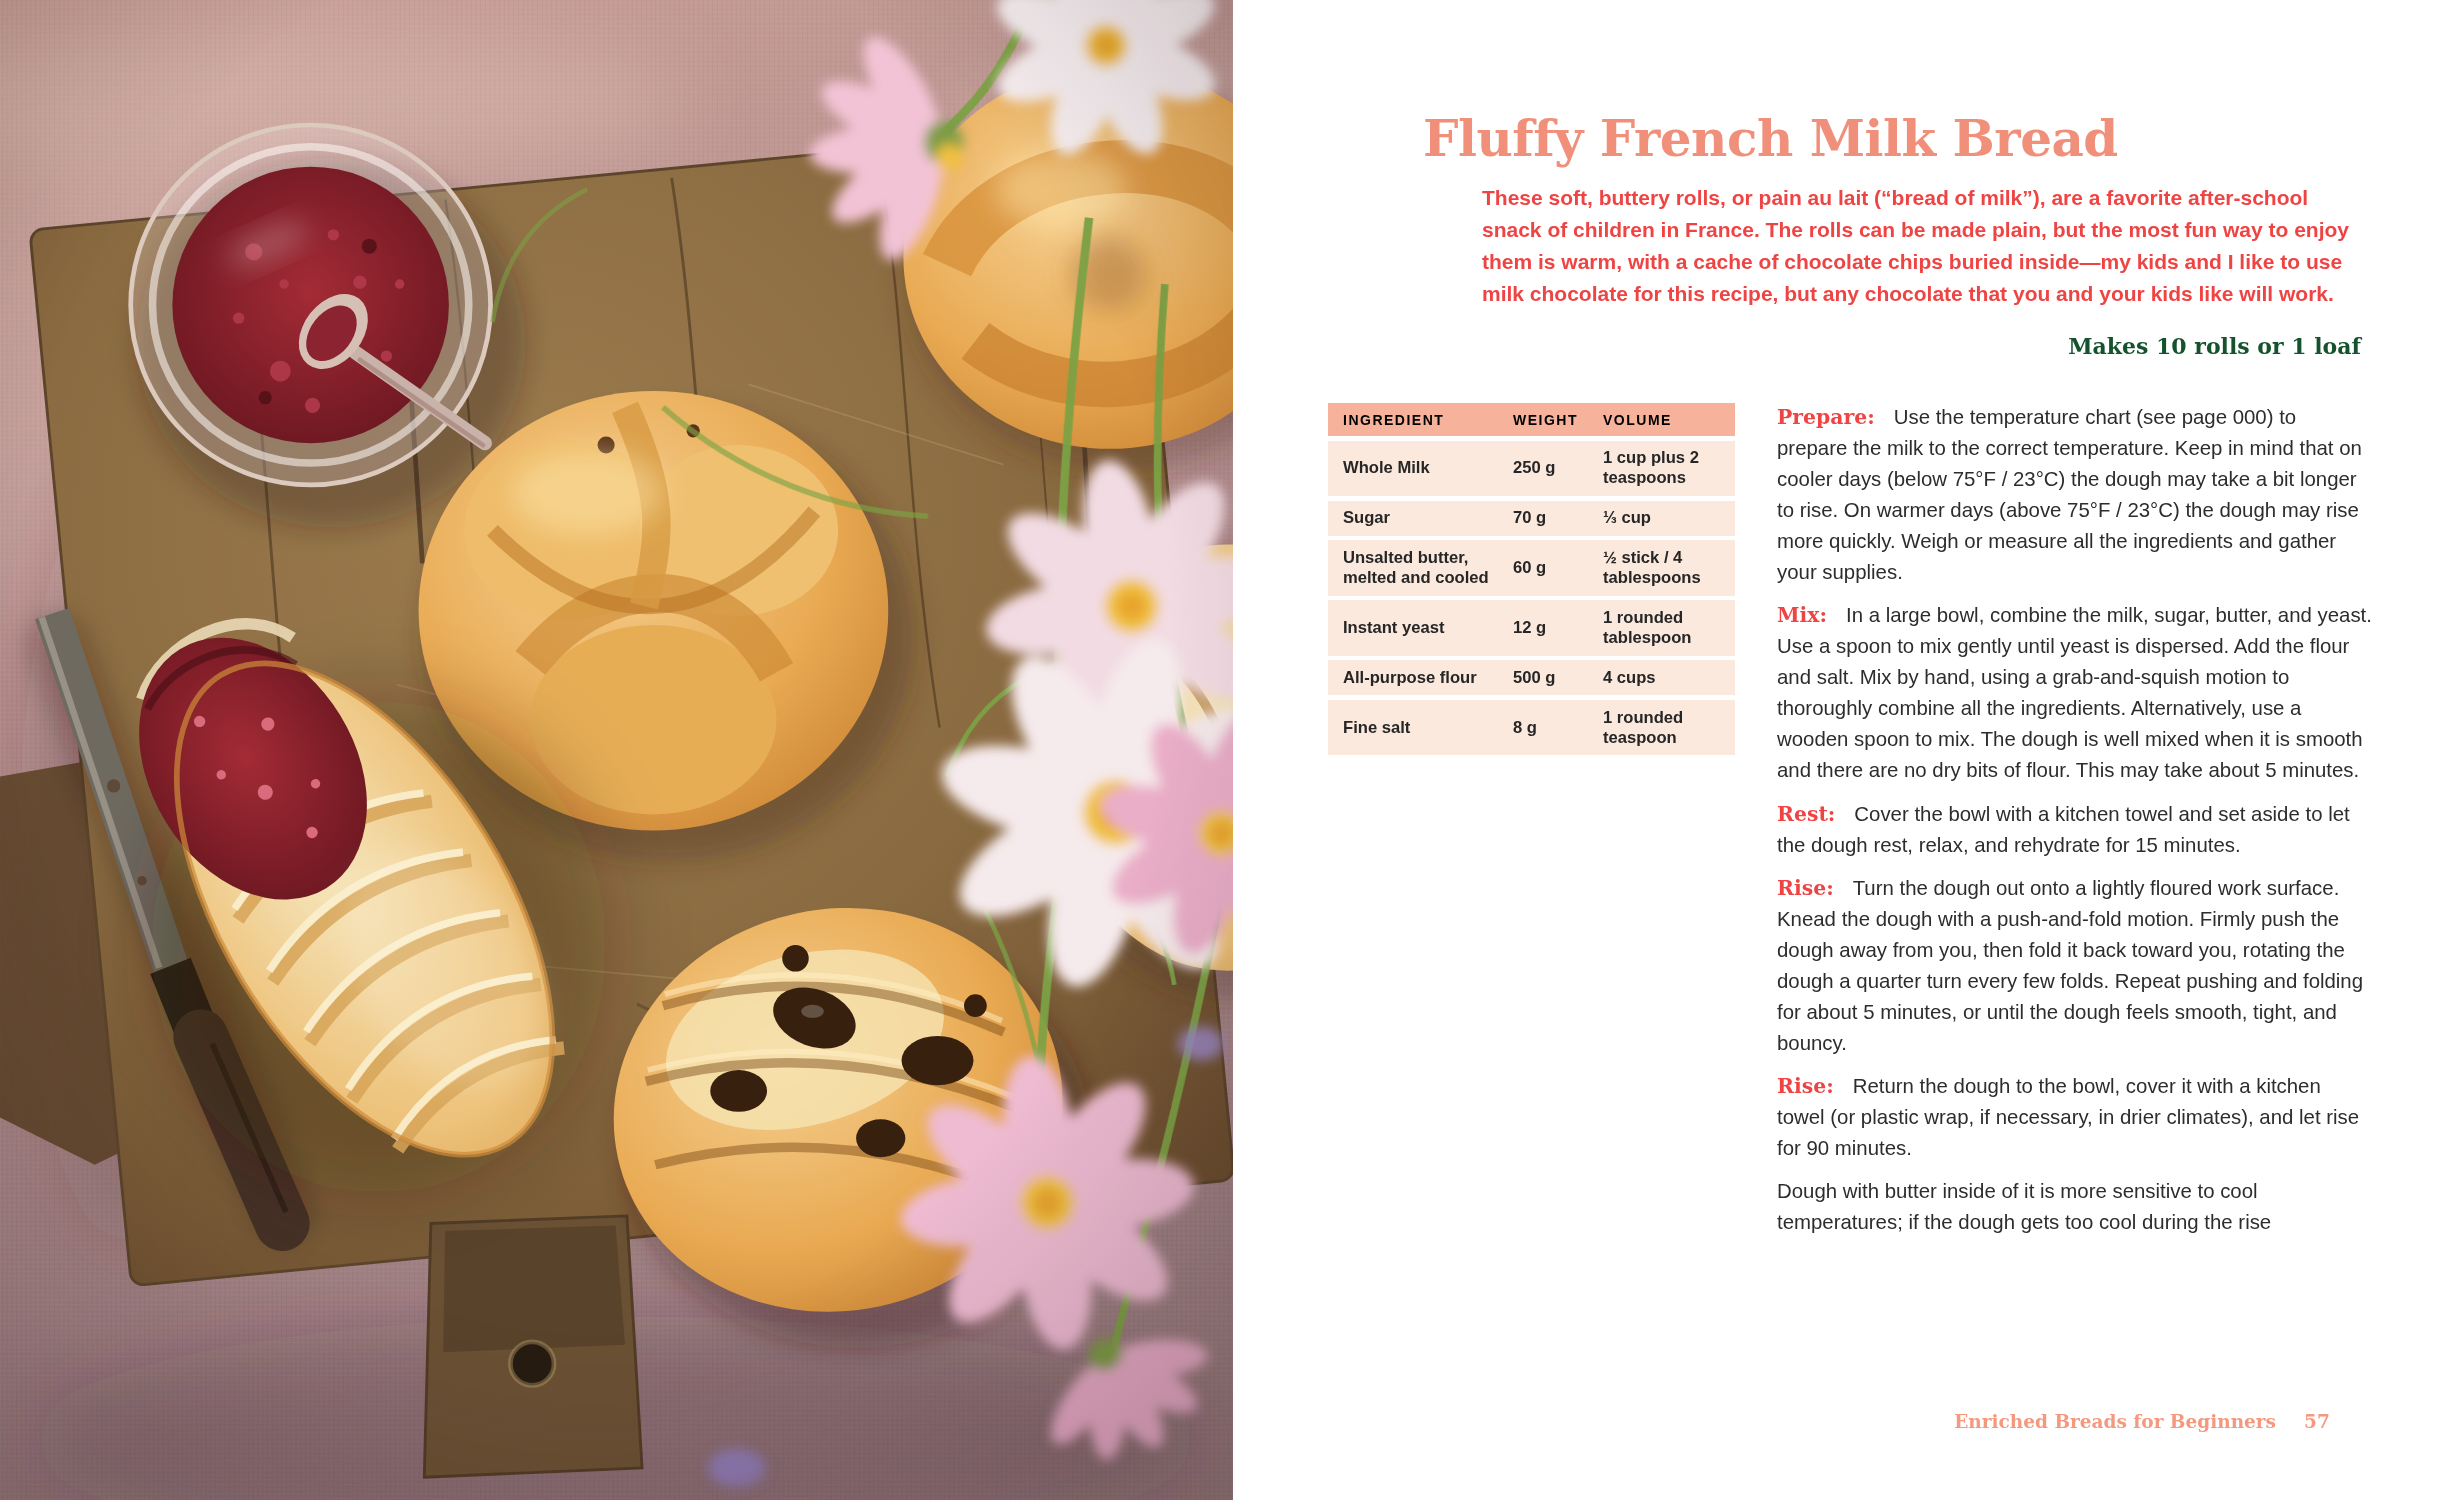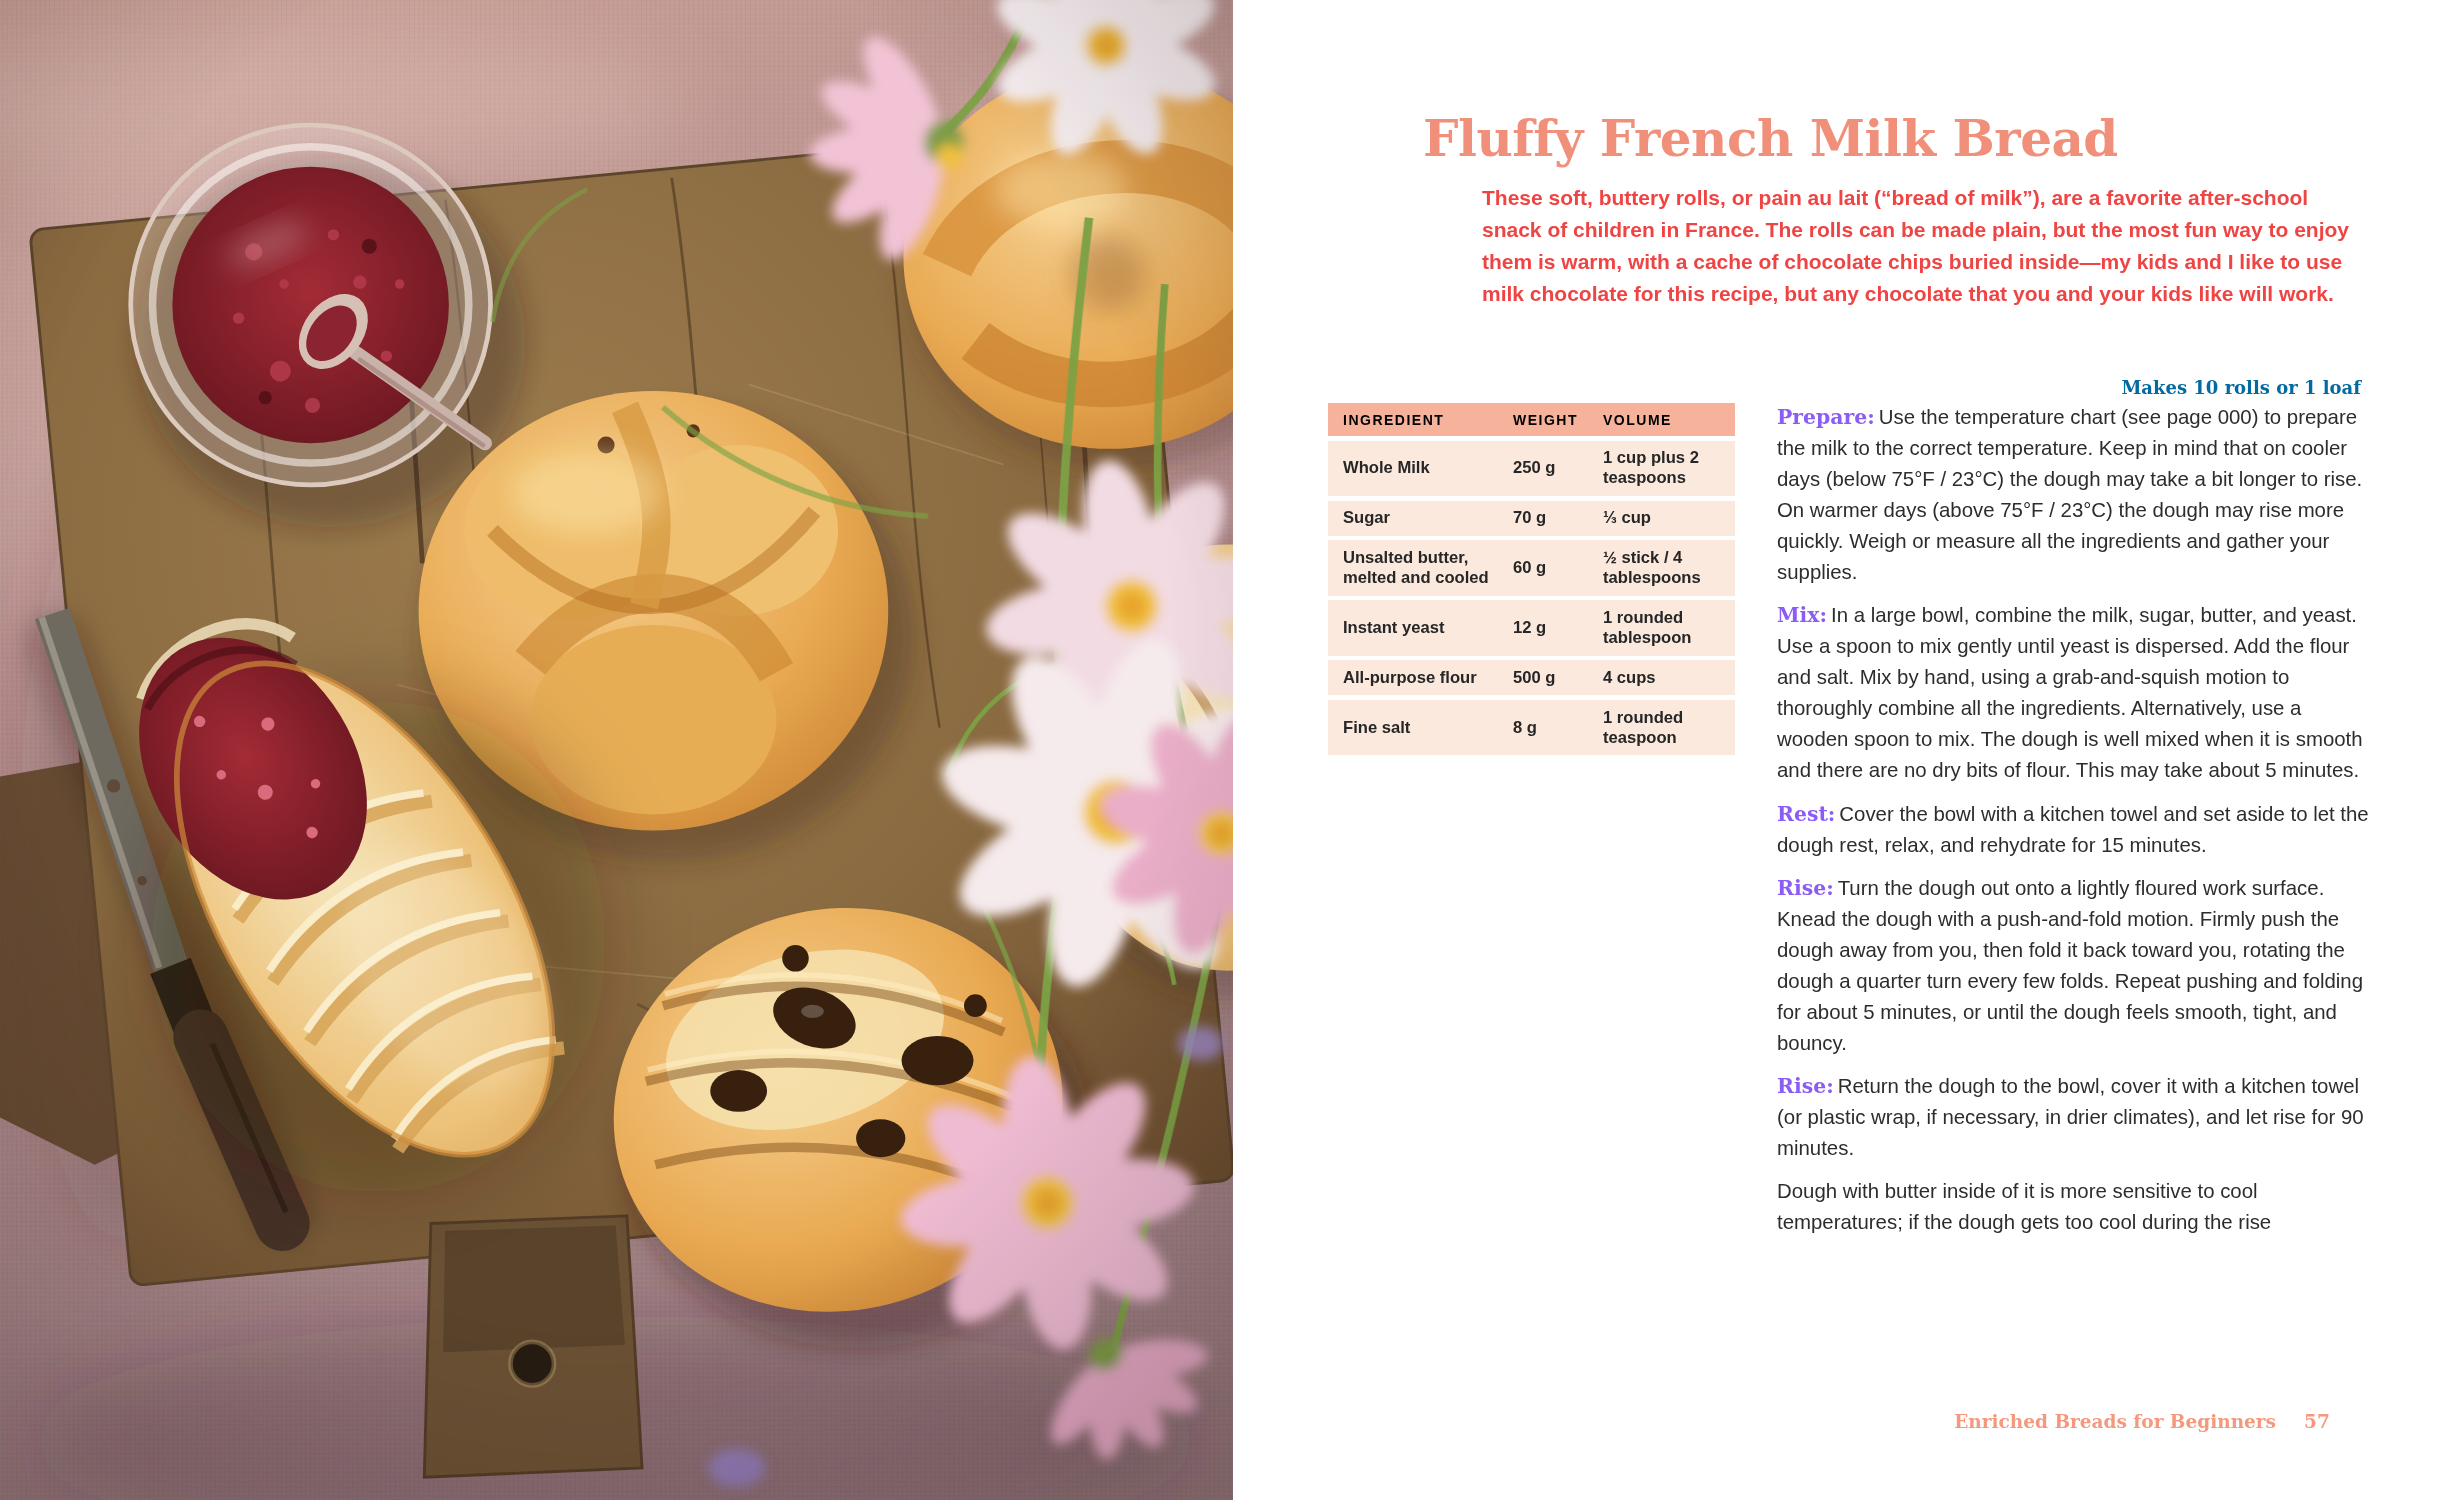--- a/index.html
+++ b/index.html
@@ -19,21 +19,21 @@
     font-size:50px; line-height:57px; letter-spacing:-0.5px;
     color:#f1907a;
   }
   .intro {
     position:absolute; left:1482px; top:182px; width:868px;
     font-size:21px; line-height:32px; font-weight:600; color:#ef4444;
   }
   .yield {
     position:absolute; left:1502px; top:333px; width:859px; text-align:right;
     font-family:"DejaVu Serif", serif; font-weight:700;
-    font-size:18px; color:#0369a1;margin-top:44px;
+    font-size:22px; color:#14532d;
   }
 
   
   .ing-table { position:absolute; left:1328px; top:403px; width:407px; }
   .t-grid {
     display:grid; grid-template-columns:170px 90px 1fr;
     align-items:center;
     padding:7.6px 7.6px 7.6px 15px;
   }
   .t-head {
@@ -48,21 +48,21 @@
     margin-bottom:4.7px;
   }
   .t-row:last-child { margin-bottom:0; }
   .t-cell { padding-right:9.5px; }
 
   
   .steps { position:absolute; left:1777px; top:402px; width:595px; }
   .step { font-size:20.4px; line-height:31px; font-weight:400; color:#2d2d2d; margin-bottom:12.3px; }
   .step .lead {
     font-family:"DejaVu Serif", serif; font-weight:700;
-    color:#8b5cf6; margin-right:4px; font-size:20.4px;
+    color:#ef4444; margin-right:19px; font-size:20.4px;
   }
   .step .lead:empty { display:none; margin:0; }
 
   
   .footer {
     position:absolute; left:1894px; top:1411px; width:496px; text-align:center;
     font-family:"DejaVu Serif", serif; font-weight:700;
     font-size:18.5px; color:#f4997e;
   }
   .footer .pagenum { margin-left:28px; }

